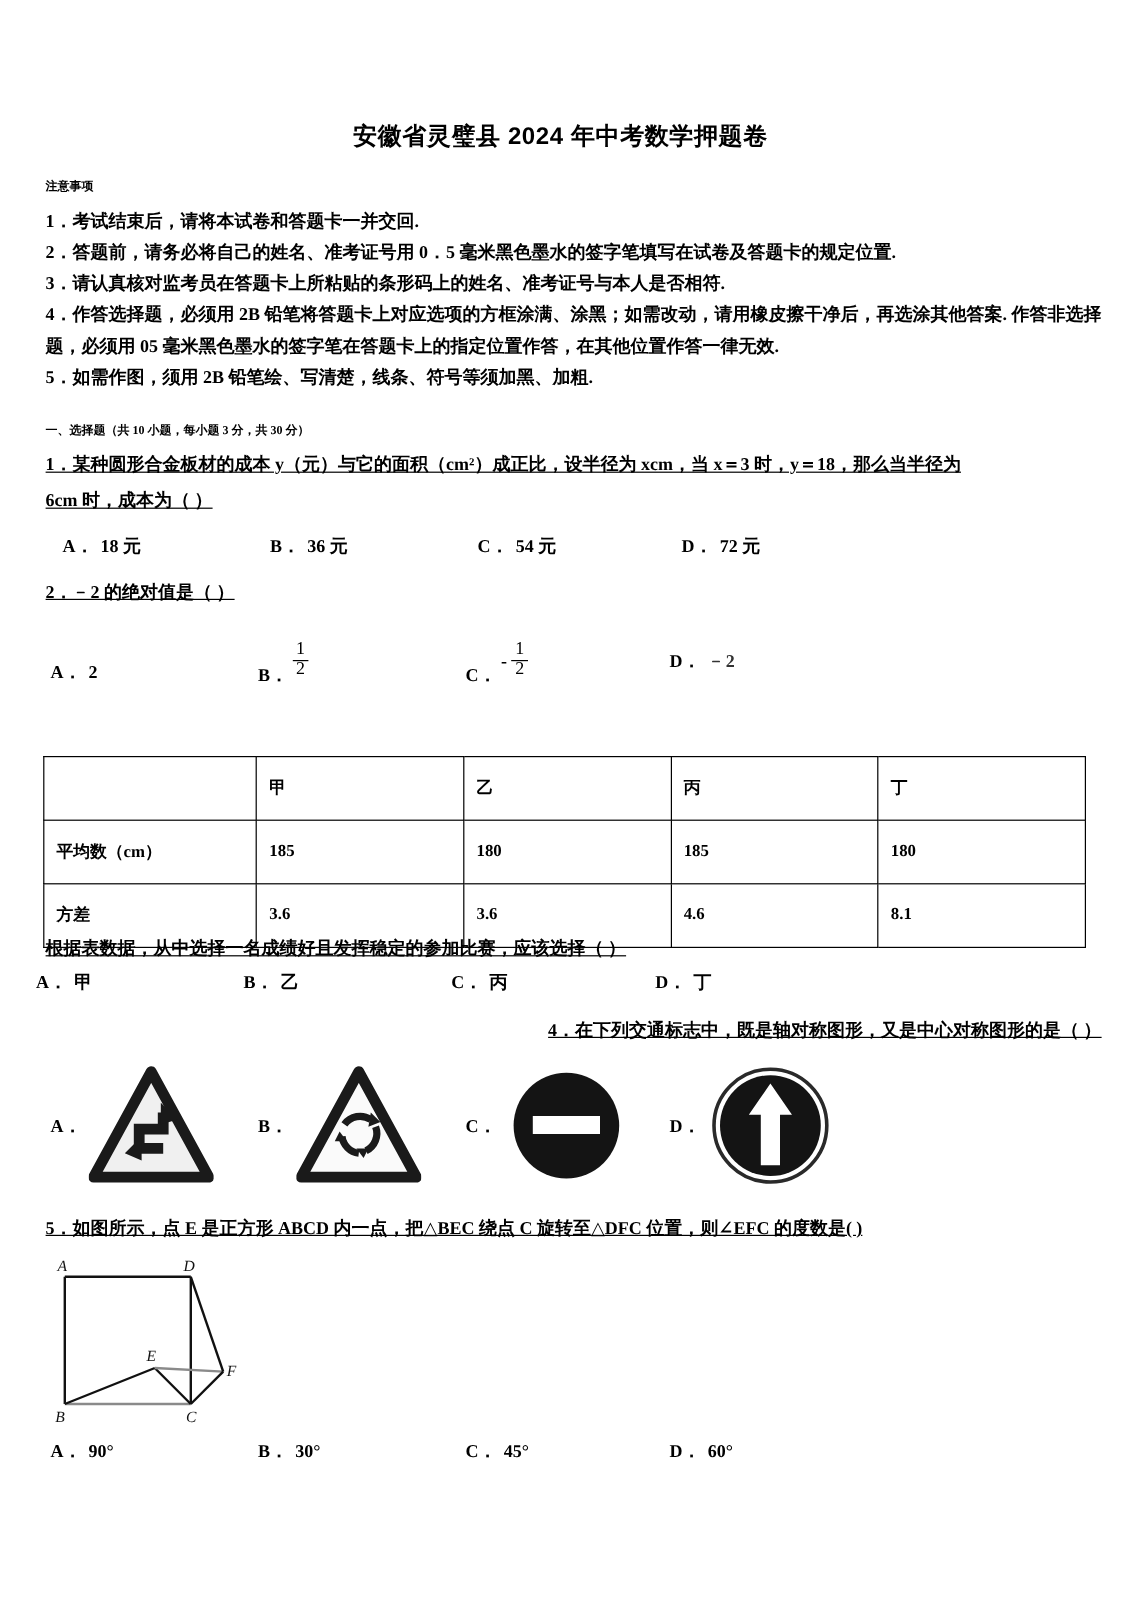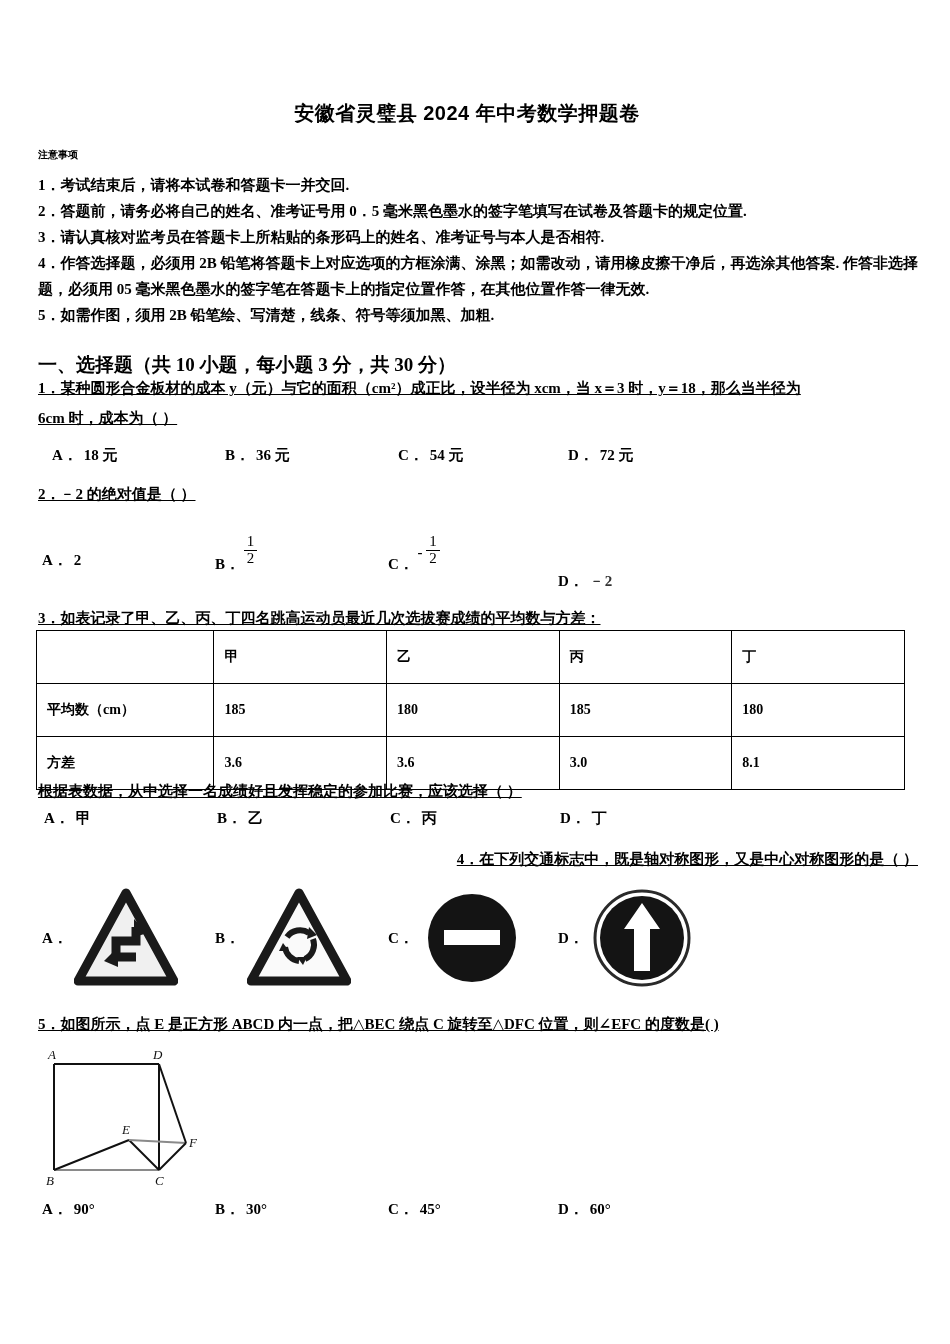--- a/index.html
+++ b/index.html
@@ -49,21 +49,21 @@
     line-height: 26px;
   }
   .notice-list .nitem {
     margin: 0;
     white-space: normal;
   }
   .section-head {
     position: absolute;
     left: 38px;
     top: 352px;
-    font-size: 19px;
+    font-size: 10px;
     font-weight: bold;
   }
   .q-stem {
     position: absolute;
     font-size: 15px;
     font-weight: bold;
     line-height: 28px;
     text-decoration: underline;
   }
   #q1-stem { left: 38px; top: 374px; width: 880px; }
@@ -83,21 +83,21 @@
   }
   .opt {
     position: absolute;
     white-space: nowrap;
   }
   .opt .lbl { font-weight: bold; }
   .opt .val { font-weight: bold; margin-left: 6px; }
 
   #q1-opts { left: 48px; top: 446px; }
   #q2-opts { left: 38px; top: 520px; height: 60px; }
-  #q3-opts { left: 40px; top: 809px; }
+  #q3-opts { left: 26px; top: 809px; }
   #q5-opts { left: 38px; top: 1200px; }
 
   .o-a { left: 4px; }
   .o-b { left: 177px; }
   .o-c { left: 350px; }
   .o-d { left: 520px; }
 
   
   .frac {
     display: inline-block;
@@ -212,26 +212,25 @@
     </span>
     <span class="opt o-b" style="top:22px;">
       <span class="lbl">B．</span>
       <span class="frac"><span class="num">1</span><span class="den">2</span></span>
     </span>
     <span class="opt o-c" style="top:22px;">
       <span class="lbl">C．</span>
       <span class="neg">-</span>
       <span class="frac"><span class="num">1</span><span class="den">2</span></span>
     </span>
-    <span class="opt o-d" style="top:22px;margin-top:30px;">
+    <span class="opt o-d" style="top:22px;">
       <span class="lbl">D．</span><span class="val plainval">﹣2</span>
     </span>
   </div>
 
-  <div class="q-stem" id="q3-stem">3．如表记录了甲、乙、丙、丁四名跳高运动员最近几次选拔赛成绩的平均数与方差：</div>
 
   <table class="stat-table">
     <tbody>
         <tr>
       <td class="c0"></td>
       <td class="cx">甲</td>
       <td class="cx">乙</td>
       <td class="cx">丙</td>
       <td class="cx">丁</td>
     </tr>
@@ -239,21 +238,21 @@
       <td class="c0">平均数（cm）</td>
       <td class="cx">185</td>
       <td class="cx">180</td>
       <td class="cx">185</td>
       <td class="cx">180</td>
     </tr>
     <tr>
       <td class="c0">方差</td>
       <td class="cx">3.6</td>
       <td class="cx">3.6</td>
-      <td class="cx">3.0</td>
+      <td class="cx">4.6</td>
       <td class="cx">8.1</td>
     </tr>
   </tbody>
     </table>
 
   <div class="q-stem" id="q3-after">根据表数据，从中选择一名成绩好且发挥稳定的参加比赛，应该选择（      ）</div>
 
   <div class="opts-row" id="q3-opts">
     <span class="opt o-a"><span class="lbl">A．</span><span class="val">甲</span></span>
     <span class="opt o-b"><span class="lbl">B．</span><span class="val">乙</span></span>

